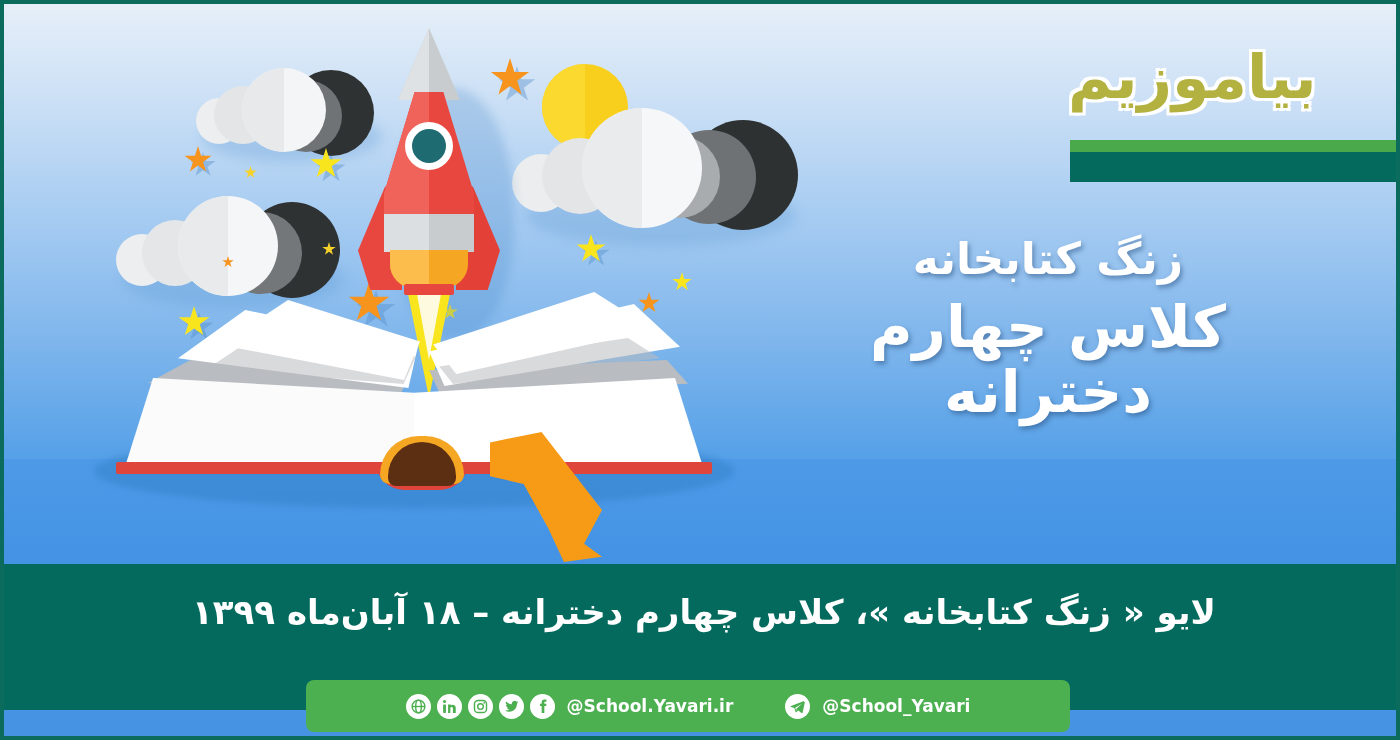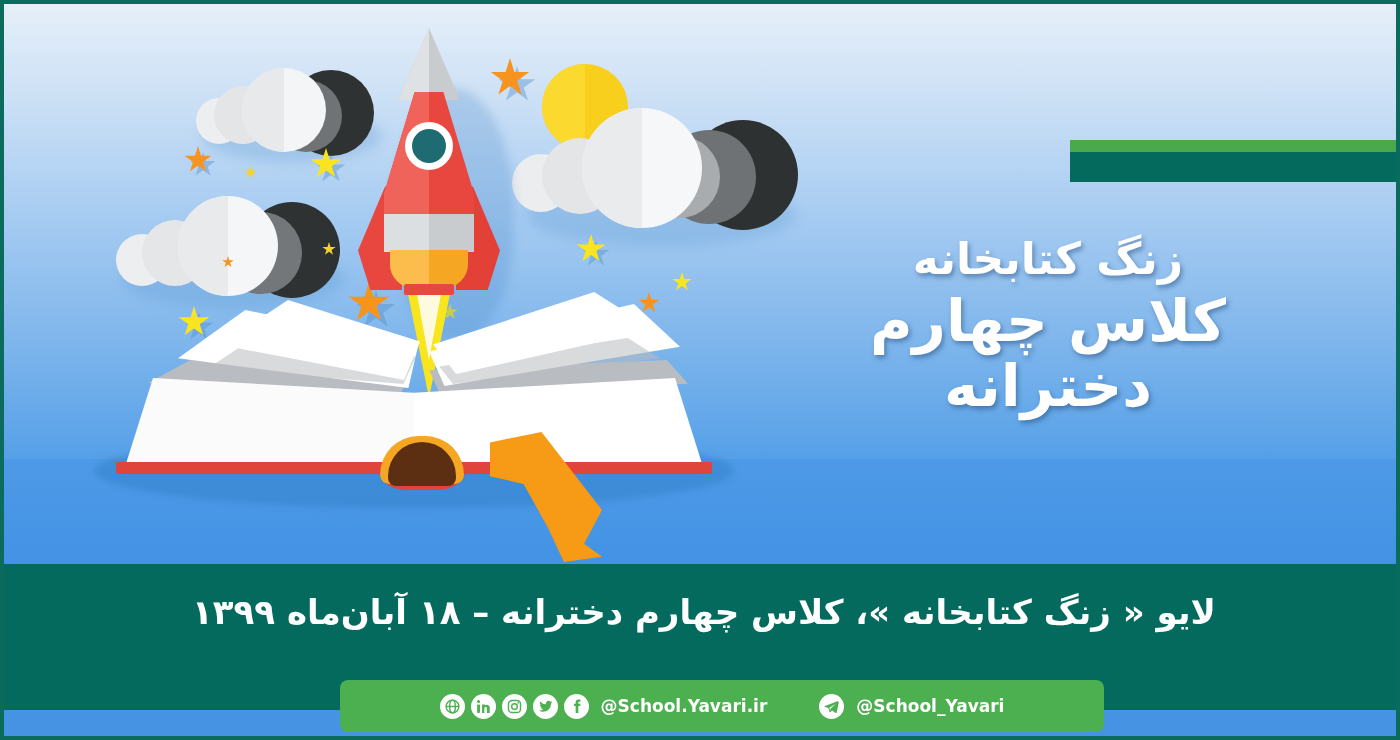--- a/index.html
+++ b/index.html
@@ -188,38 +188,38 @@
   }
 
   
   .headline{
     position:absolute;right:88px;top:230px;width:520px;
     text-align:center;direction:rtl;color:#ffffff;
     font-weight:bold;line-height:1.12;
     text-shadow:2px 3px 5px rgba(40,80,130,.55);
   }
   .headline .l1{font-size:44px;display:block;}
-  .headline .l2{font-size:58px;display:block;margin-top:6px;}
+  .headline .l2{font-size:58px;display:block;margin-top:12px;}
 
   
   .band{
     position:absolute;left:0;top:560px;width:1400px;height:146px;background:#046a5d;
   }
   .band-caption{
     position:absolute;left:0;top:588px;width:1400px;
     text-align:center;direction:rtl;color:#ffffff;
     font-size:34px;font-weight:bold;white-space:nowrap;
   }
   .bottom-strip{
     position:absolute;left:0;top:706px;width:1400px;height:34px;background:#4593e2;
   }
 
   
   .footer{
-    position:absolute;left:336px;top:676px;width:764px;height:52px;
+    position:absolute;left:302px;top:676px;width:764px;height:52px;
     background:#4caf50;border-radius:8px;
     display:flex;align-items:center;justify-content:center;gap:52px;
     direction:ltr;
   }
   .fgroup{display:flex;align-items:center;gap:6px;}
   .soc{
     width:25px;height:25px;border-radius:50%;background:#ffffff;
     display:flex;align-items:center;justify-content:center;
     color:#4caf50;flex:0 0 auto;
   }
@@ -337,20 +337,21 @@
 
     <div class="book-cover"></div>
     <div class="book-spine-red"></div>
     <div class="book-spine-orange"></div>
     <div class="book-spine-brown"></div>
     <div class="bookmark"></div>
   </div>
 
   <div class="logo-wrap">
     <div class="logo-text">
+      <span class="t2">بیاموزیم</span>
     </div>
     <div class="logo-bar-green"></div>
     <div class="logo-bar-teal"></div>
   </div>
 
   <div class="headline">
     <span class="l1">زنگ کتابخانه</span>
     <span class="l2">کلاس چهارم دخترانه</span>
   </div>
 

